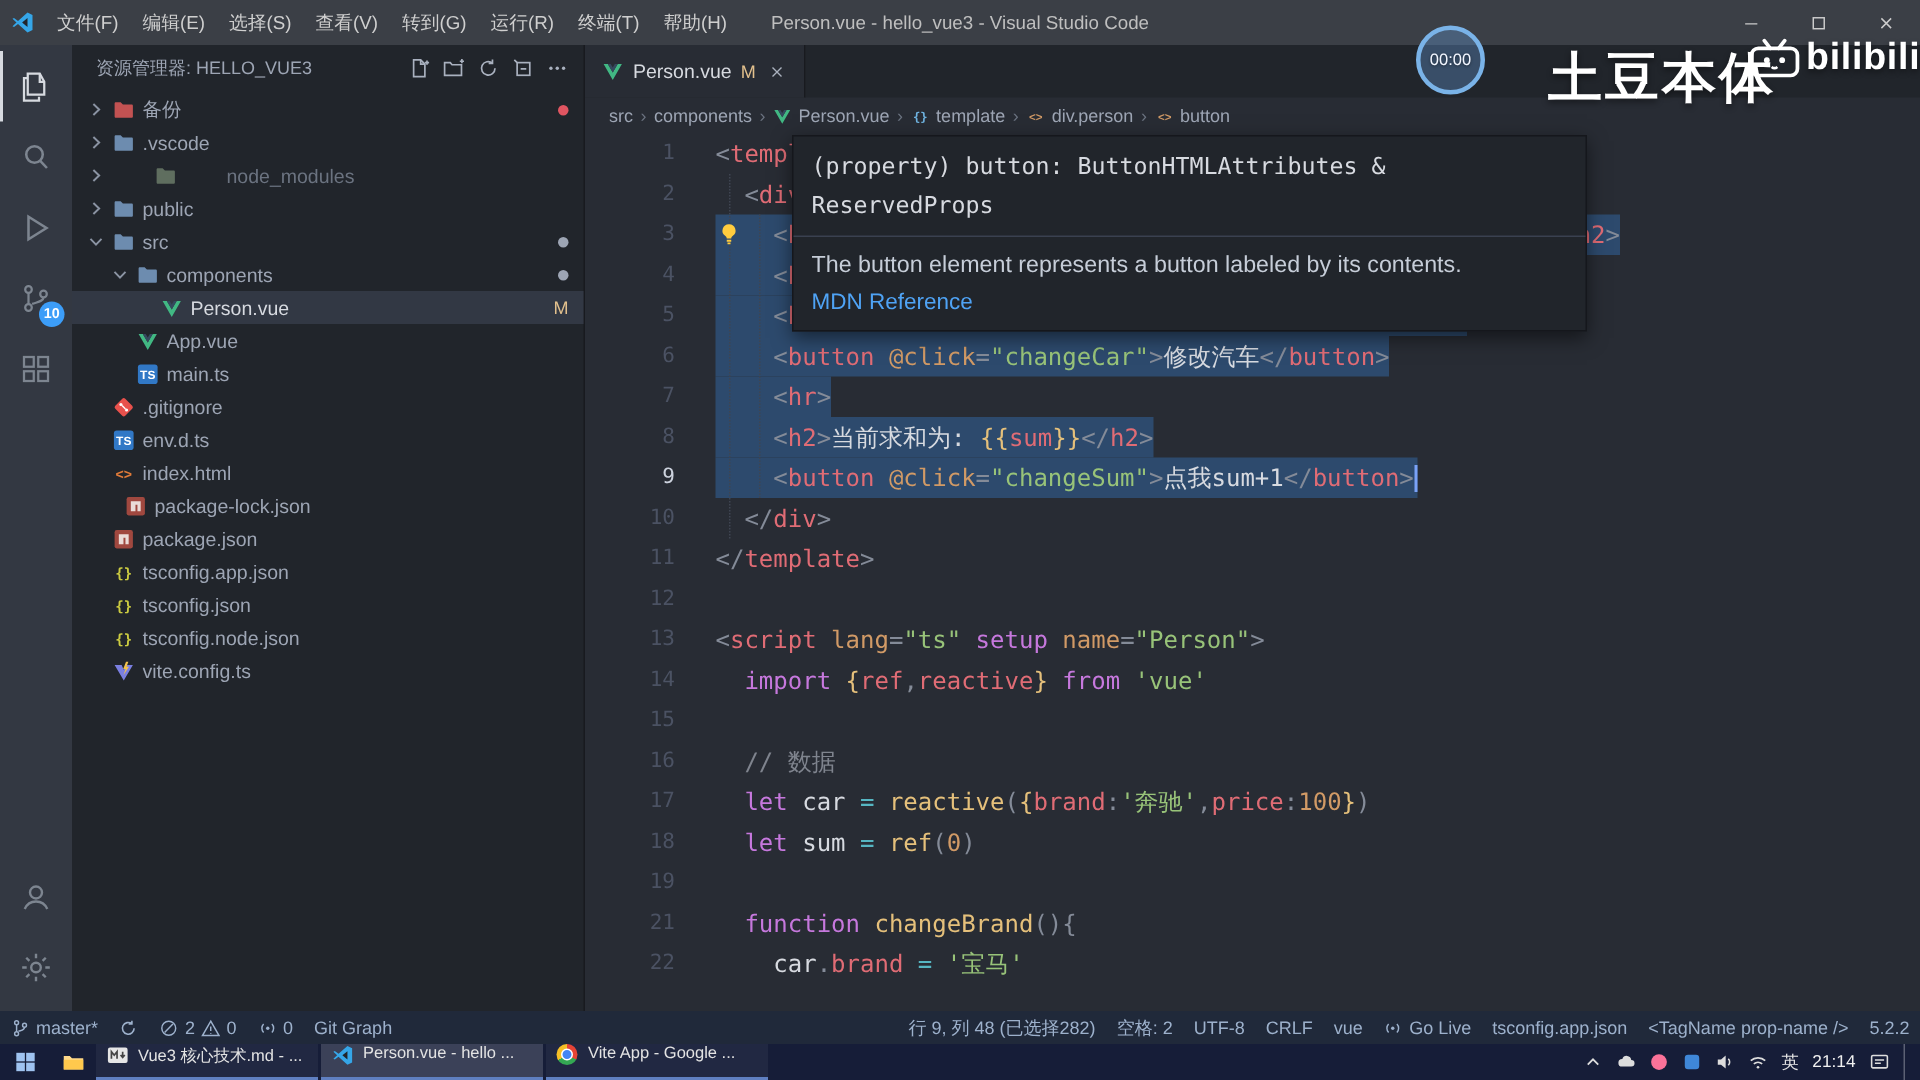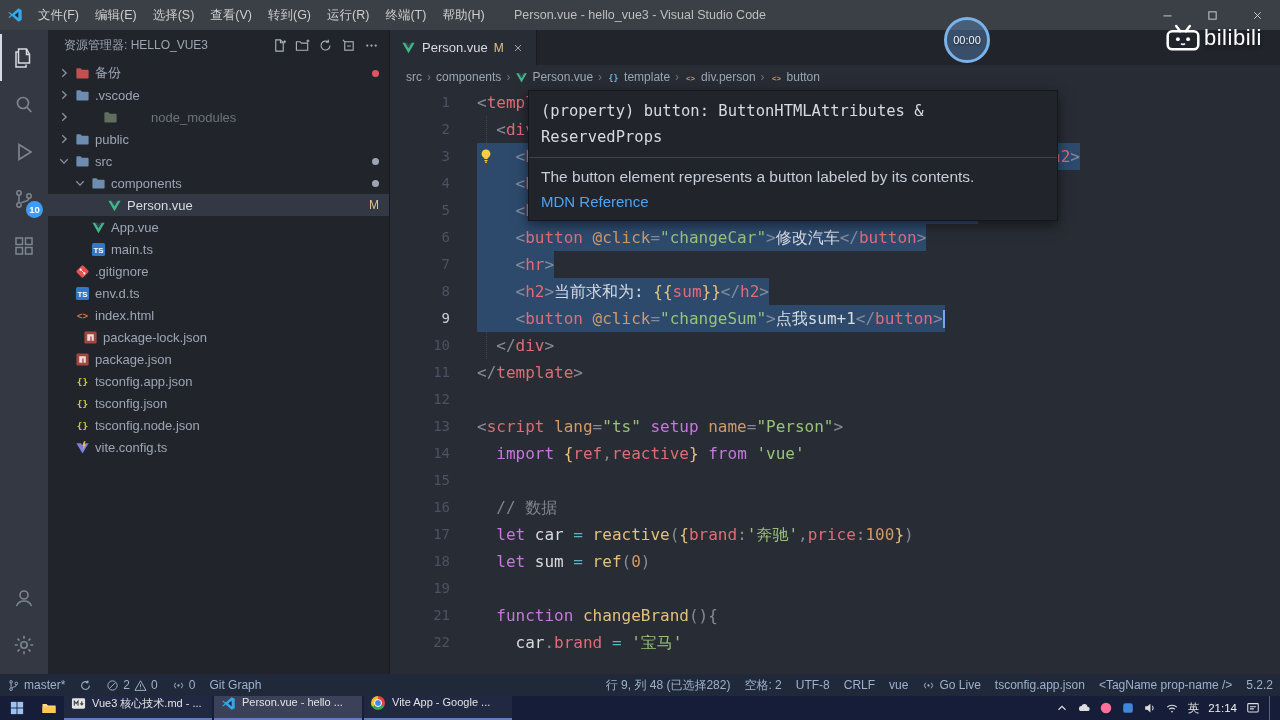--- a/index.html
+++ b/index.html
@@ -106,21 +106,21 @@
   .tray-ic{width:14px;height:14px;display:inline-flex}
   .tray-ic svg{width:14px;height:14px}
   .tray-time{color:#f0f0f0}
   .show-desktop{width:5px;height:100%;border-left:1px solid rgba(255,255,255,.3)}
 
   
   .ov-timer{position:absolute;left:944px;top:17px;width:46px;height:46px;border-radius:50%;border:3px solid #7ab3e8;background:rgba(96,146,205,.38);display:flex;align-items:center;justify-content:center;color:#f2f6ff;font-size:11px;z-index:50;text-shadow:0 1px 2px rgba(0,0,0,.5)}
   .ov-mark{position:absolute;left:1032px;top:28px;color:#fff;font-size:36px;font-weight:bold;letter-spacing:2px;z-index:50;text-shadow:0 2px 4px rgba(0,0,0,.45);white-space:nowrap}
   .ov-bili{position:absolute;left:1166px;top:24px;display:flex;align-items:center;gap:4px;z-index:50;color:#fff;text-shadow:0 2px 4px rgba(0,0,0,.45)}
   .ov-bili .tv{width:34px;height:28px}
-  .ov-bili .word{font-size:22px;font-weight:normal;letter-spacing:.5px}
+  .ov-bili .word{font-size:25px;font-weight:bold;letter-spacing:.5px}
 </style>
 </head>
 <body>
 
 <div class="root">
 
   <div class="titlebar">
     <div class="app-logo">
         <svg viewBox="0 0 24 24">
           <path d="M17 2 7.5 10.5 3.5 7.4 2 8.2l4 3.8-4 3.8 1.5.8 4-3.1L17 22l5-2.4V4.4Z" fill="#35a6e8"></path>
@@ -736,20 +736,21 @@
             <path d="M4.5 6.5h7M4.5 9h4.5"></path>
           </svg>
         </span>
       <span class="show-desktop"></span>
     </div>
   </div>
 
   <div class="ov-timer">
       <span>00:00</span>
     </div>
+  <div class="ov-mark">土豆本体</div>
   <div class="ov-bili">
     <span class="tv" style="display:flex">
         <svg viewBox="0 0 30 24">
           <rect x="1.5" y="6" width="27" height="16" rx="4" fill="none" stroke="#fff" stroke-width="2.2"></rect>
           <path d="M9 1.5 12.5 6M21 1.5 17.5 6" stroke="#fff" stroke-width="2.2" stroke-linecap="round"></path>
           <circle cx="10.5" cy="13" r="1.7" fill="#fff"></circle>
           <circle cx="19.5" cy="13" r="1.7" fill="#fff"></circle>
           <path d="M13.3 17c1.1.9 2.3.9 3.4 0" stroke="#fff" stroke-width="1.5" fill="none"></path>
         </svg>
       </span>

